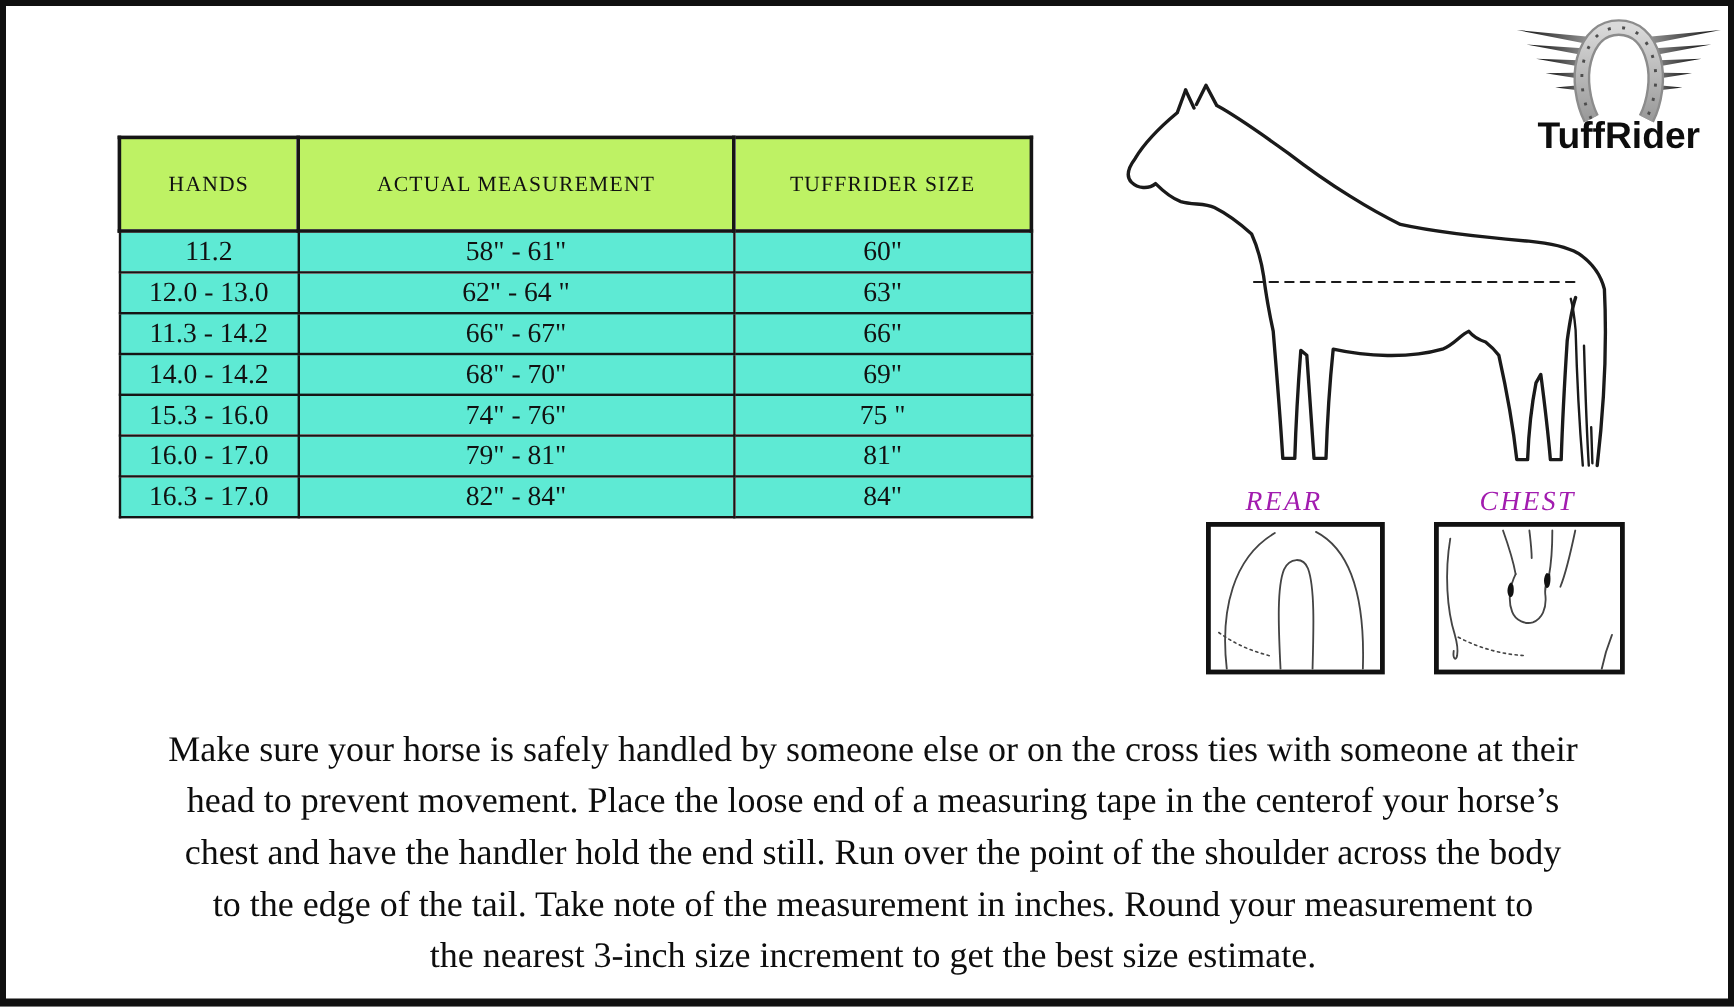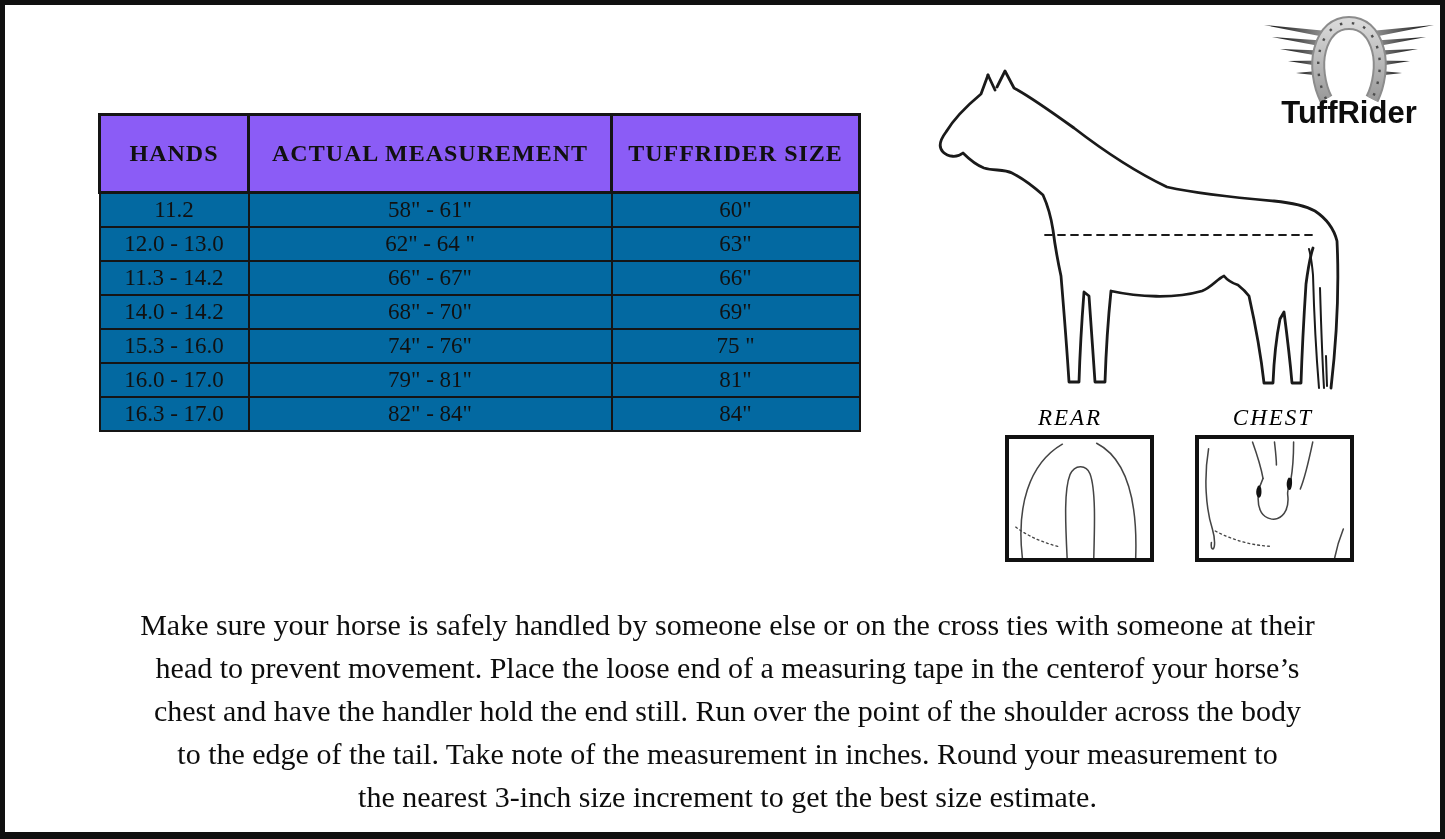--- a/index.html
+++ b/index.html
@@ -11,31 +11,31 @@
   
   .size-table{
     position:absolute; left:93px; top:108px; width:760px;
     border-collapse:collapse; table-layout:fixed;
   }
   .size-table th, .size-table td{
     border:2px solid #151515; text-align:center; vertical-align:middle;
     padding:0; overflow:hidden; white-space:nowrap;
   }
   .size-table th{
-    height:75px; background:#8b5cf6; font-size:24px; font-weight:bold;
+    height:75px; background:#bef264; font-size:18px; font-weight:normal;
     letter-spacing:1px; border-width:3px;
   }
-  .size-table td{ height:32px; font-size:23px; background:#0369a1; }
+  .size-table td{ height:32px; font-size:23px; background:#5eead4; }
   .size-table .c0{width:149px;} .size-table .c1{width:363px;} .size-table .c2{width:248px;}
   
   .horse-art{ position:absolute; left:928px; top:55px; width:415px; height:340px; }
   .logo{ position:absolute; left:1256px; top:10px; width:176px; height:112px; }
   .thumb-label{
     position:absolute; top:400px; width:160px; text-align:center;
-    font-style:italic; font-size:23px; letter-spacing:2px; color:#000000;
+    font-style:italic; font-size:23px; letter-spacing:2px; color:#a21caf;
   }
   #rear-label{ left:985px; } #chest-label{ left:1188px; }
   .thumb-box{
     position:absolute; top:430px; height:127px; box-sizing:border-box;
     border:4px solid #111; background:#fff;
   }
   #rear-box{ left:1000px; width:149px; } #chest-box{ left:1190px; width:159px; }
   .thumb-box svg{ display:block; width:100%; height:100%; }
   
   .instructions{

